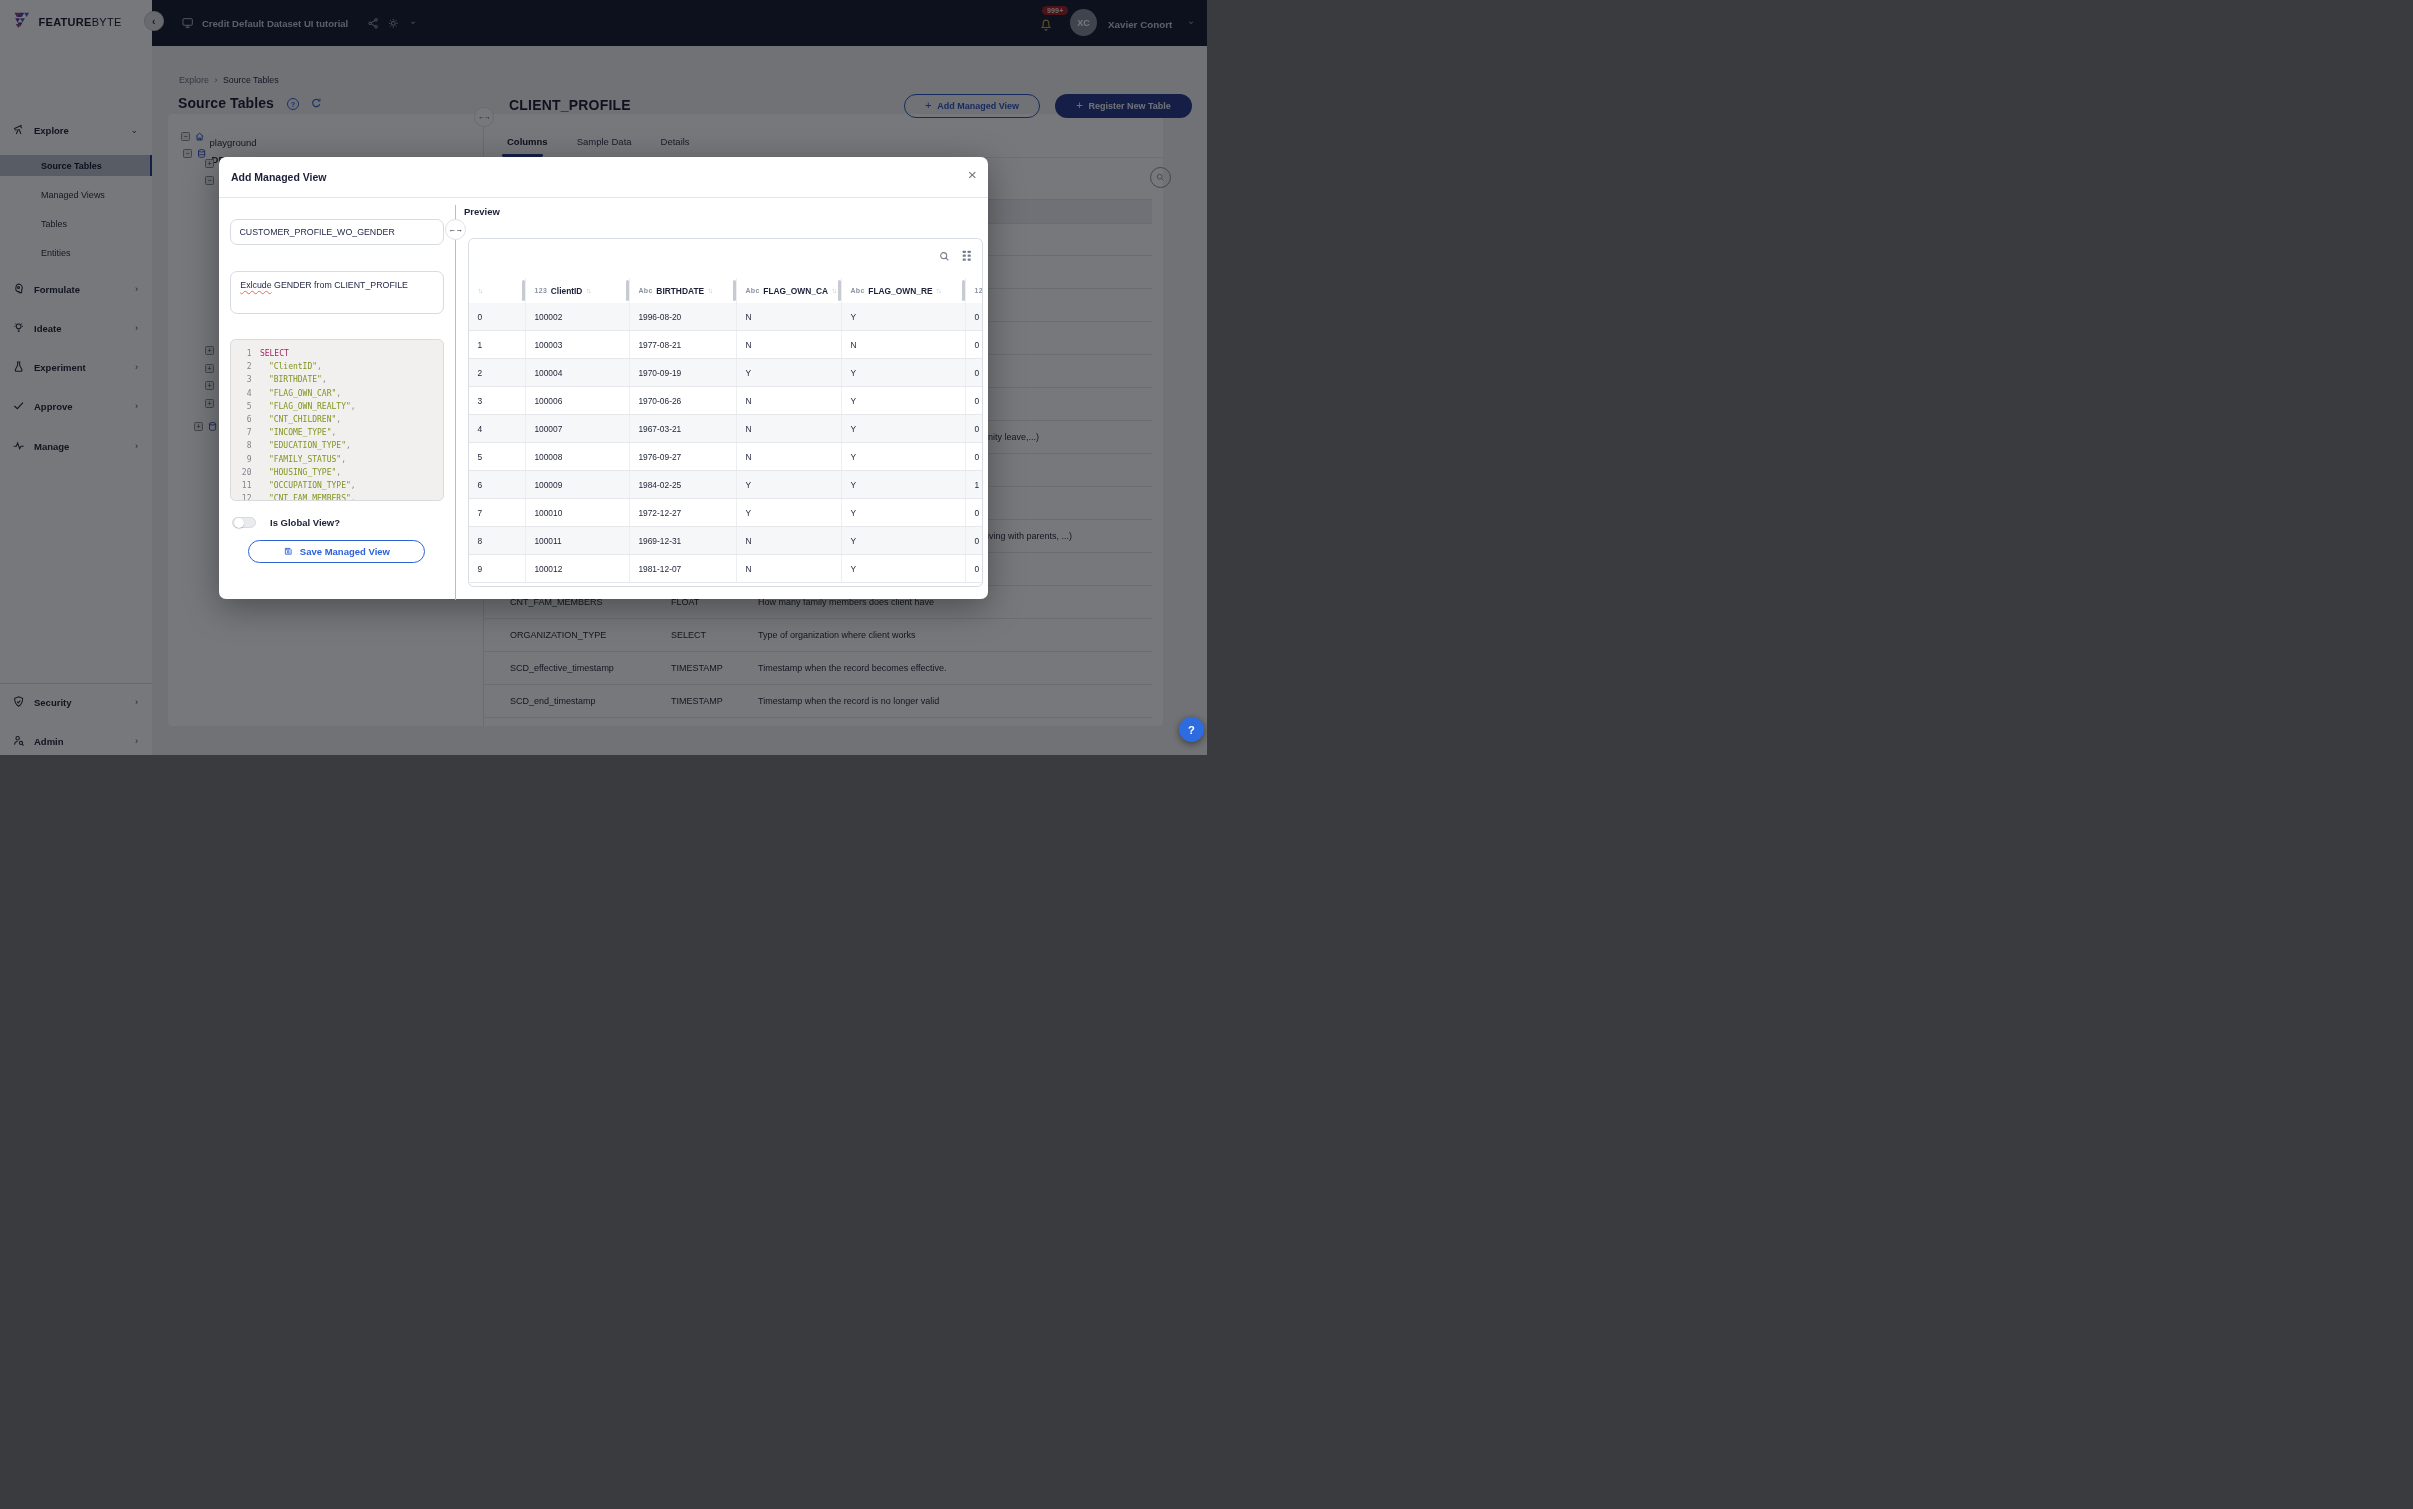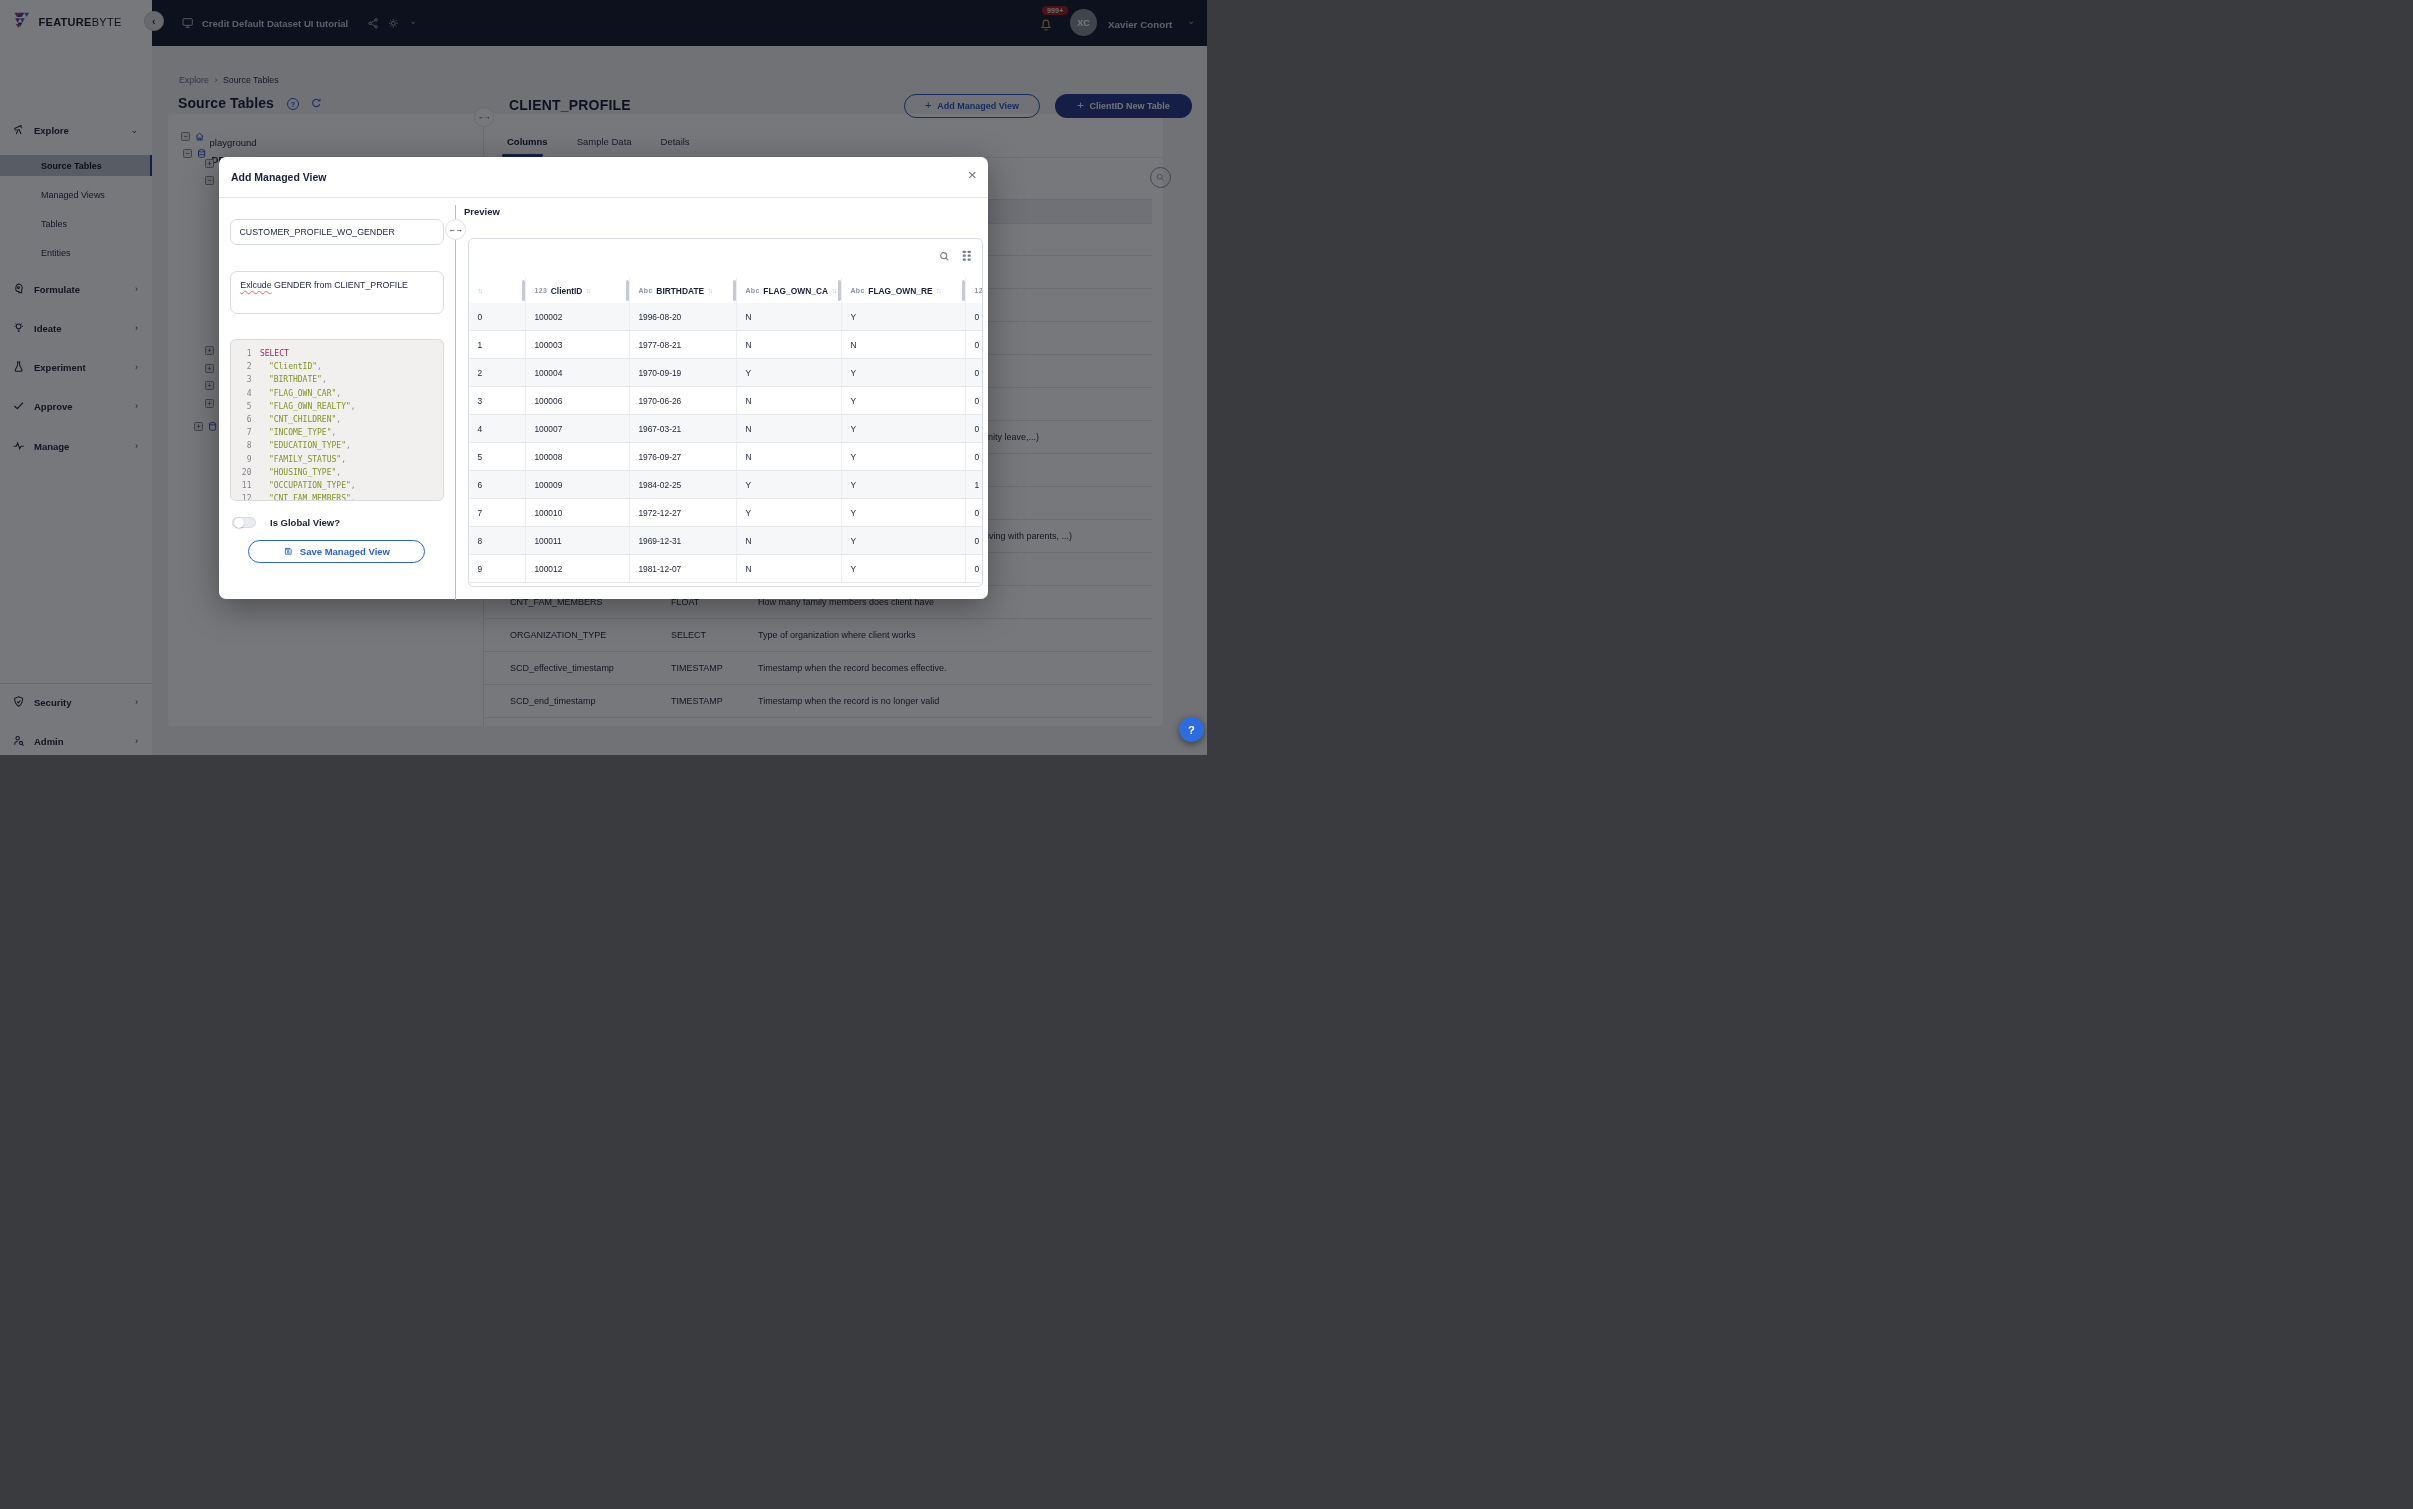--- a/index.html
+++ b/index.html
@@ -397,21 +397,21 @@
 
     <div class="expand-pill">←→</div>
     <div class="detail-title">CLIENT_PROFILE</div>
 
     <div class="btn btn-outline">
       <span class="plus">+</span>
       <span>Add Managed View</span>
     </div>
     <div class="btn btn-solid">
       <span class="plus">+</span>
-      <span>ClientID New Table</span>
+      <span>Register New Table</span>
     </div>
 
     <div class="tabs">
       <span class="tab-active">Columns</span>
       <span>Sample Data</span>
       <span>Details</span>
     </div>
     <div class="tab-underline"></div>
     <div class="tab-hairline"></div>
 

